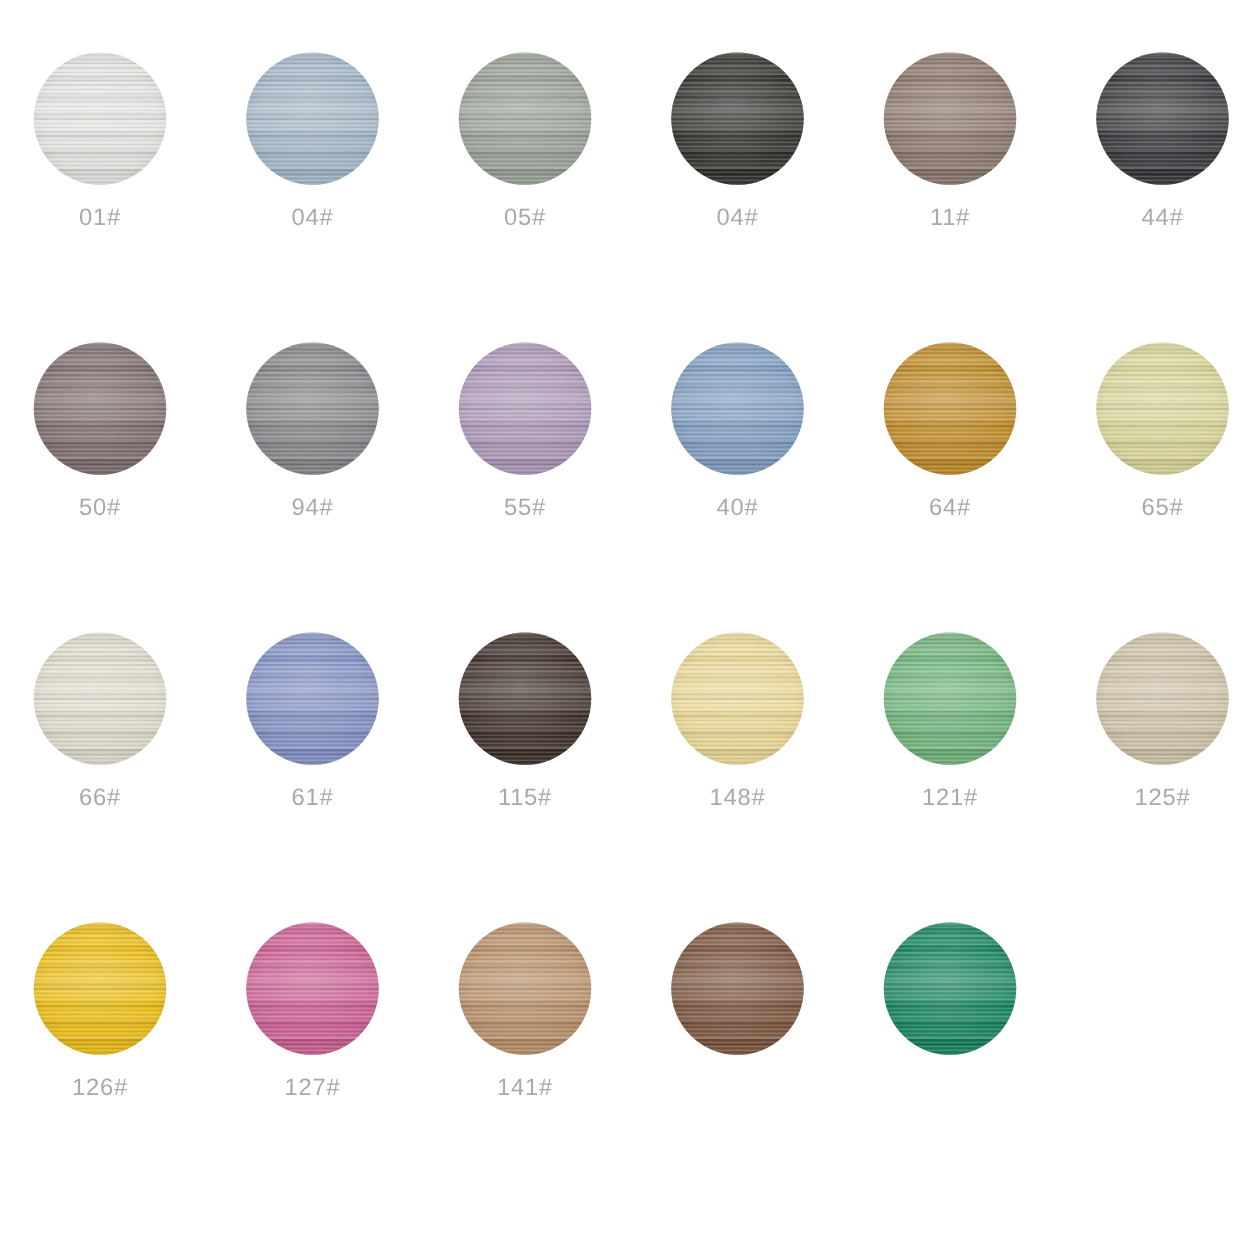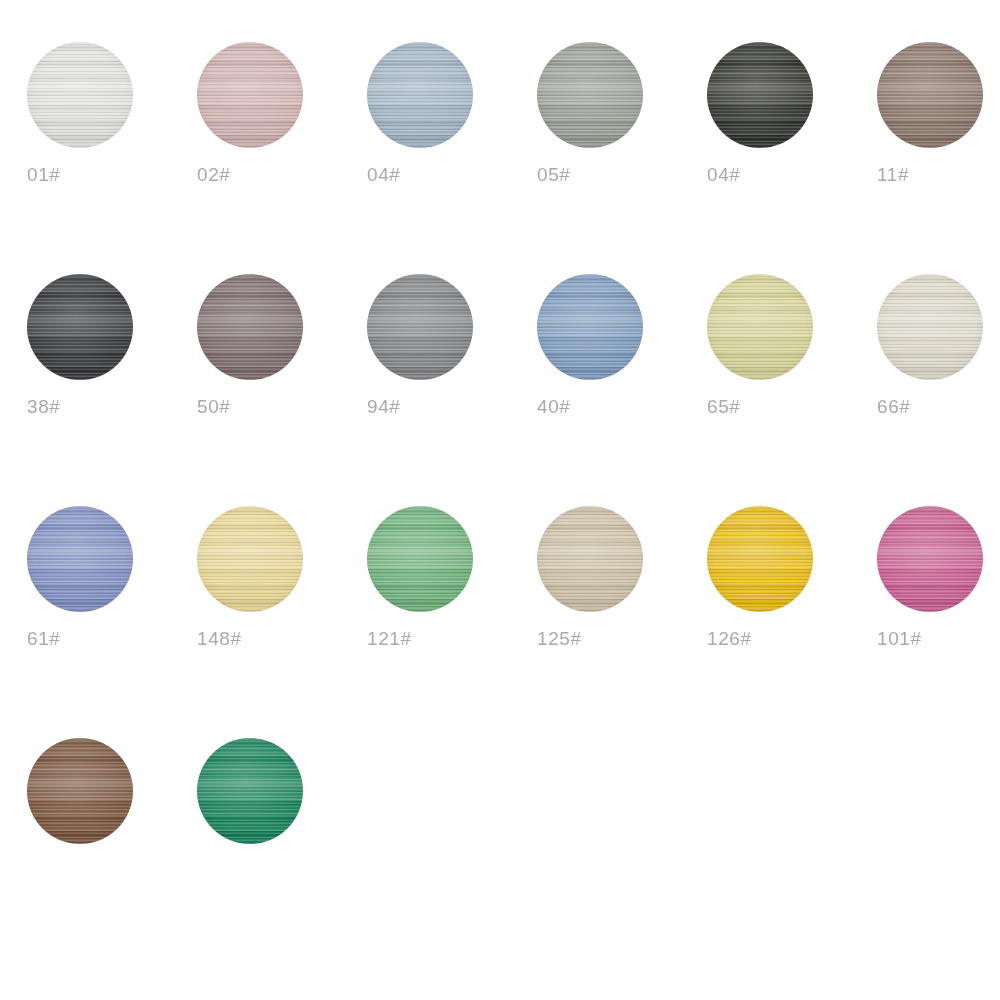--- a/index.html
+++ b/index.html
@@ -32,21 +32,21 @@
     grid-template-columns: repeat(6, 106px);
     column-gap: 64px;
     row-gap: 90px;
     justify-content: start;
   }
 
   .swatch-cell {
     width: 106px;
     display: flex;
     flex-direction: column;
-    align-items: flex-start;
+    align-items: center;
   }
 
   .swatch-disc-wrap {
     position: relative;
     width: 106px;
     height: 106px;
   }
 
   
   .swatch-disc {
@@ -127,26 +127,20 @@
 <div id="swatch-chart">
   <div class="swatch-grid">
       <div class="swatch-cell">
         <div class="swatch-disc-wrap">
           <div class="swatch-disc" style="background-color: rgb(227, 227, 224);"></div>
         </div>
         <div class="swatch-label">01#</div>
       </div>
       <div class="swatch-cell">
         <div class="swatch-disc-wrap">
-          <div class="swatch-disc" style="background-color: rgb(211, 180, 178);"></div>
-        </div>
-        <div class="swatch-label">02#</div>
-      </div>
-      <div class="swatch-cell">
-        <div class="swatch-disc-wrap">
           <div class="swatch-disc" style="background-color: rgb(163, 182, 198);"></div>
         </div>
         <div class="swatch-label">04#</div>
       </div>
       <div class="swatch-cell">
         <div class="swatch-disc-wrap">
           <div class="swatch-disc" style="background-color: rgb(152, 160, 150);"></div>
         </div>
         <div class="swatch-label">05#</div>
       </div>
@@ -159,60 +153,78 @@
       <div class="swatch-cell">
         <div class="swatch-disc-wrap">
           <div class="swatch-disc" style="background-color: rgb(138, 117, 105);"></div>
         </div>
         <div class="swatch-label">11#</div>
       </div>
       <div class="swatch-cell">
         <div class="swatch-disc-wrap">
           <div class="swatch-disc" style="background-color: rgb(51, 53, 56);"></div>
         </div>
-        <div class="swatch-label">38#</div>
+        <div class="swatch-label">44#</div>
       </div>
       <div class="swatch-cell">
         <div class="swatch-disc-wrap">
           <div class="swatch-disc" style="background-color: rgb(125, 107, 108);"></div>
         </div>
         <div class="swatch-label">50#</div>
       </div>
       <div class="swatch-cell">
         <div class="swatch-disc-wrap">
           <div class="swatch-disc" style="background-color: rgb(130, 132, 135);"></div>
         </div>
         <div class="swatch-label">94#</div>
       </div>
       <div class="swatch-cell">
         <div class="swatch-disc-wrap">
+          <div class="swatch-disc" style="background-color: rgb(171, 150, 182);"></div>
+        </div>
+        <div class="swatch-label">55#</div>
+      </div>
+      <div class="swatch-cell">
+        <div class="swatch-disc-wrap">
           <div class="swatch-disc" style="background-color: rgb(126, 156, 192);"></div>
         </div>
         <div class="swatch-label">40#</div>
       </div>
       <div class="swatch-cell">
         <div class="swatch-disc-wrap">
+          <div class="swatch-disc" style="background-color: rgb(191, 138, 37);"></div>
+        </div>
+        <div class="swatch-label">64#</div>
+      </div>
+      <div class="swatch-cell">
+        <div class="swatch-disc-wrap">
           <div class="swatch-disc" style="background-color: rgb(217, 213, 152);"></div>
         </div>
         <div class="swatch-label">65#</div>
       </div>
       <div class="swatch-cell">
         <div class="swatch-disc-wrap">
           <div class="swatch-disc" style="background-color: rgb(224, 219, 204);"></div>
         </div>
         <div class="swatch-label">66#</div>
       </div>
       <div class="swatch-cell">
         <div class="swatch-disc-wrap">
           <div class="swatch-disc" style="background-color: rgb(129, 144, 196);"></div>
         </div>
         <div class="swatch-label">61#</div>
       </div>
       <div class="swatch-cell">
         <div class="swatch-disc-wrap">
+          <div class="swatch-disc" style="background-color: rgb(59, 45, 38);"></div>
+        </div>
+        <div class="swatch-label">115#</div>
+      </div>
+      <div class="swatch-cell">
+        <div class="swatch-disc-wrap">
           <div class="swatch-disc" style="background-color: rgb(235, 217, 149);"></div>
         </div>
         <div class="swatch-label">148#</div>
       </div>
       <div class="swatch-cell">
         <div class="swatch-disc-wrap">
           <div class="swatch-disc" style="background-color: rgb(110, 179, 122);"></div>
         </div>
         <div class="swatch-label">121#</div>
       </div>
@@ -225,21 +237,27 @@
       <div class="swatch-cell">
         <div class="swatch-disc-wrap">
           <div class="swatch-disc" style="background-color: rgb(236, 189, 18);"></div>
         </div>
         <div class="swatch-label">126#</div>
       </div>
       <div class="swatch-cell">
         <div class="swatch-disc-wrap">
           <div class="swatch-disc" style="background-color: rgb(204, 93, 146);"></div>
         </div>
-        <div class="swatch-label">101#</div>
+        <div class="swatch-label">127#</div>
+      </div>
+      <div class="swatch-cell">
+        <div class="swatch-disc-wrap">
+          <div class="swatch-disc" style="background-color: rgb(183, 142, 102);"></div>
+        </div>
+        <div class="swatch-label">141#</div>
       </div>
       <div class="swatch-cell">
         <div class="swatch-disc-wrap">
           <div class="swatch-disc" style="background-color: rgb(122, 83, 59);"></div>
         </div>
       </div>
       <div class="swatch-cell">
         <div class="swatch-disc-wrap">
           <div class="swatch-disc" style="background-color: rgb(20, 131, 91);"></div>
         </div>

